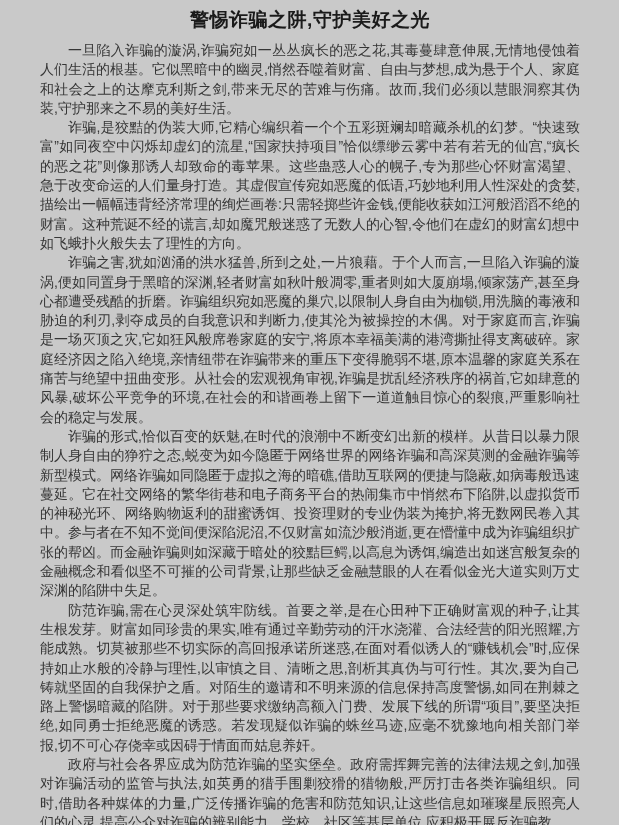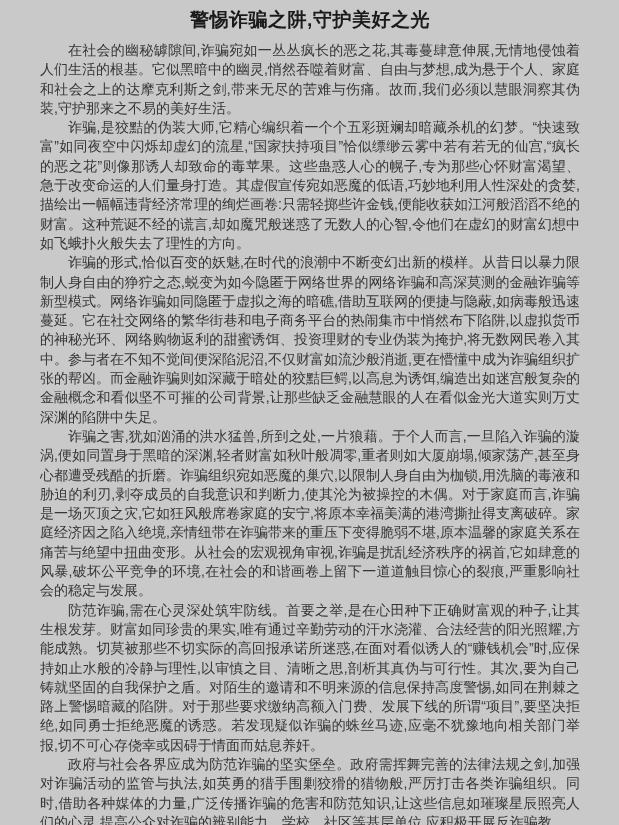--- a/index.html
+++ b/index.html
@@ -38,24 +38,24 @@
     text-underline-offset: 2px;
     margin-top: 13px;
   }
 </style>
 </head>
 <body>
 
 <div class="page">
   <h1 class="doc-title">警惕诈骗之阱,守护美好之光</h1>
 
-  <p class="para"><span>在社会的幽秘罅隙间,诈骗宛如一</span><span class="u">丛丛</span><span>疯长的恶之花,其毒蔓肆意伸展,无情地侵蚀着人们生活的根基。它似黑暗中的幽灵,悄然吞噬着财富、自由与梦想,成为悬于个人、家庭和社会之上的达摩克利斯之剑,带来无尽的苦难与伤痛。故而,我们必须以慧眼洞察其伪装,守护那来之不易的美好生活。</span></p>
+  <p class="para"><span>一旦陷入诈骗的漩涡,诈骗宛如一</span><span class="u">丛丛</span><span>疯长的恶之花,其毒蔓肆意伸展,无情地侵蚀着人们生活的根基。它似黑暗中的幽灵,悄然吞噬着财富、自由与梦想,成为悬于个人、家庭和社会之上的达摩克利斯之剑,带来无尽的苦难与伤痛。故而,我们必须以慧眼洞察其伪装,守护那来之不易的美好生活。</span></p>
 
   <p class="para">诈骗,是狡黠的伪装大师,它精心编织着一个个五彩斑斓却暗藏杀机的幻梦。“快速致富”如同夜空中闪烁却虚幻的流星,“国家扶持项目”恰似缥缈云雾中若有若无的仙宫,“疯长的恶之花”则像那诱人却致命的毒苹果。这些蛊惑人心的幌子,专为那些心怀财富渴望、急于改变命运的人们量身打造。其虚假宣传宛如恶魔的低语,巧妙地利用人性深处的贪婪,描绘出一幅幅违背经济常理的绚烂画卷:只需轻掷些许金钱,便能收获如江河般滔滔不绝的财富。这种荒诞不经的谎言,却如魔咒般迷惑了无数人的心智,令他们在虚幻的财富幻想中如飞蛾扑火般失去了理性的方向。</p>
 
+  <p class="para">诈骗之害,犹如汹涌的洪水猛兽,所到之处,一片狼藉。于个人而言,一旦陷入诈骗的漩涡,便如同置身于黑暗的深渊,轻者财富如秋叶般凋零,重者则如大厦崩塌,倾家荡产,甚至身心都遭受残酷的折磨。诈骗组织宛如恶魔的巢穴,以限制人身自由为枷锁,用洗脑的毒液和胁迫的利刃,剥夺成员的自我意识和判断力,使其沦为被操控的木偶。对于家庭而言,诈骗是一场灭顶之灾,它如狂风般席卷家庭的安宁,将原本幸福美满的港湾撕扯得支离破碎。家庭经济因之陷入绝境,亲情纽带在诈骗带来的重压下变得脆弱不堪,原本温馨的家庭关系在痛苦与绝望中扭曲变形。从社会的宏观视角审视,诈骗是扰乱经济秩序的祸首,它如肆意的风暴,破坏公平竞争的环境,在社会的和谐画卷上留下一道道触目惊心的裂痕,严重影响社会的稳定与发展。</p>
+
   <p class="para">诈骗的形式,恰似百变的妖魅,在时代的浪潮中不断变幻出新的模样。从昔日以暴力限制人身自由的狰狞之态,蜕变为如今隐匿于网络世界的网络诈骗和高深莫测的金融诈骗等新型模式。网络诈骗如同隐匿于虚拟之海的暗礁,借助互联网的便捷与隐蔽,如病毒般迅速蔓延。它在社交网络的繁华街巷和电子商务平台的热闹集市中悄然布下陷阱,以虚拟货币的神秘光环、网络购物返利的甜蜜诱饵、投资理财的专业伪装为掩护,将无数网民卷入其中。参与者在不知不觉间便深陷泥沼,不仅财富如流沙般消逝,更在懵懂中成为诈骗组织扩张的帮凶。而金融诈骗则如深藏于暗处的狡黠巨鳄,以高息为诱饵,编造出如迷宫般复杂的金融概念和看似坚不可摧的公司背景,让那些缺乏金融慧眼的人在看似金光大道实则万丈深渊的陷阱中失足。</p>
-
-  <p class="para">诈骗之害,犹如汹涌的洪水猛兽,所到之处,一片狼藉。于个人而言,一旦陷入诈骗的漩涡,便如同置身于黑暗的深渊,轻者财富如秋叶般凋零,重者则如大厦崩塌,倾家荡产,甚至身心都遭受残酷的折磨。诈骗组织宛如恶魔的巢穴,以限制人身自由为枷锁,用洗脑的毒液和胁迫的利刃,剥夺成员的自我意识和判断力,使其沦为被操控的木偶。对于家庭而言,诈骗是一场灭顶之灾,它如狂风般席卷家庭的安宁,将原本幸福美满的港湾撕扯得支离破碎。家庭经济因之陷入绝境,亲情纽带在诈骗带来的重压下变得脆弱不堪,原本温馨的家庭关系在痛苦与绝望中扭曲变形。从社会的宏观视角审视,诈骗是扰乱经济秩序的祸首,它如肆意的风暴,破坏公平竞争的环境,在社会的和谐画卷上留下一道道触目惊心的裂痕,严重影响社会的稳定与发展。</p>
 
   <p class="para">防范诈骗,需在心灵深处筑牢防线。首要之举,是在心田种下正确财富观的种子,让其生根发芽。财富如同珍贵的果实,唯有通过辛勤劳动的汗水浇灌、合法经营的阳光照耀,方能成熟。切莫被那些不切实际的高回报承诺所迷惑,在面对看似诱人的“赚钱机会”时,应保持如止水般的冷静与理性,以审慎之目、清晰之思,剖析其真伪与可行性。其次,要为自己铸就坚固的自我保护之盾。对陌生的邀请和不明来源的信息保持高度警惕,如同在荆棘之路上警惕暗藏的陷阱。对于那些要求缴纳高额入门费、发展下线的所谓“项目”,要坚决拒绝,如同勇士拒绝恶魔的诱惑。若发现疑似诈骗的蛛丝马迹,应毫不犹豫地向相关部门举报,切不可心存侥幸或因碍于情面而姑息养奸。</p>
 
   <p class="para">政府与社会各界应成为防范诈骗的坚实堡垒。政府需挥舞完善的法律法规之剑,加强对诈骗活动的监管与执法,如英勇的猎手围剿狡猾的猎物般,严厉打击各类诈骗组织。同时,借助各种媒体的力量,广泛传播诈骗的危害和防范知识,让这些信息如璀璨星辰照亮人们的心灵,提高公众对诈骗的辨别能力。学校、社区等基层单位,应积极开展反诈骗教</p>
 </div>
 
 </body></html>

